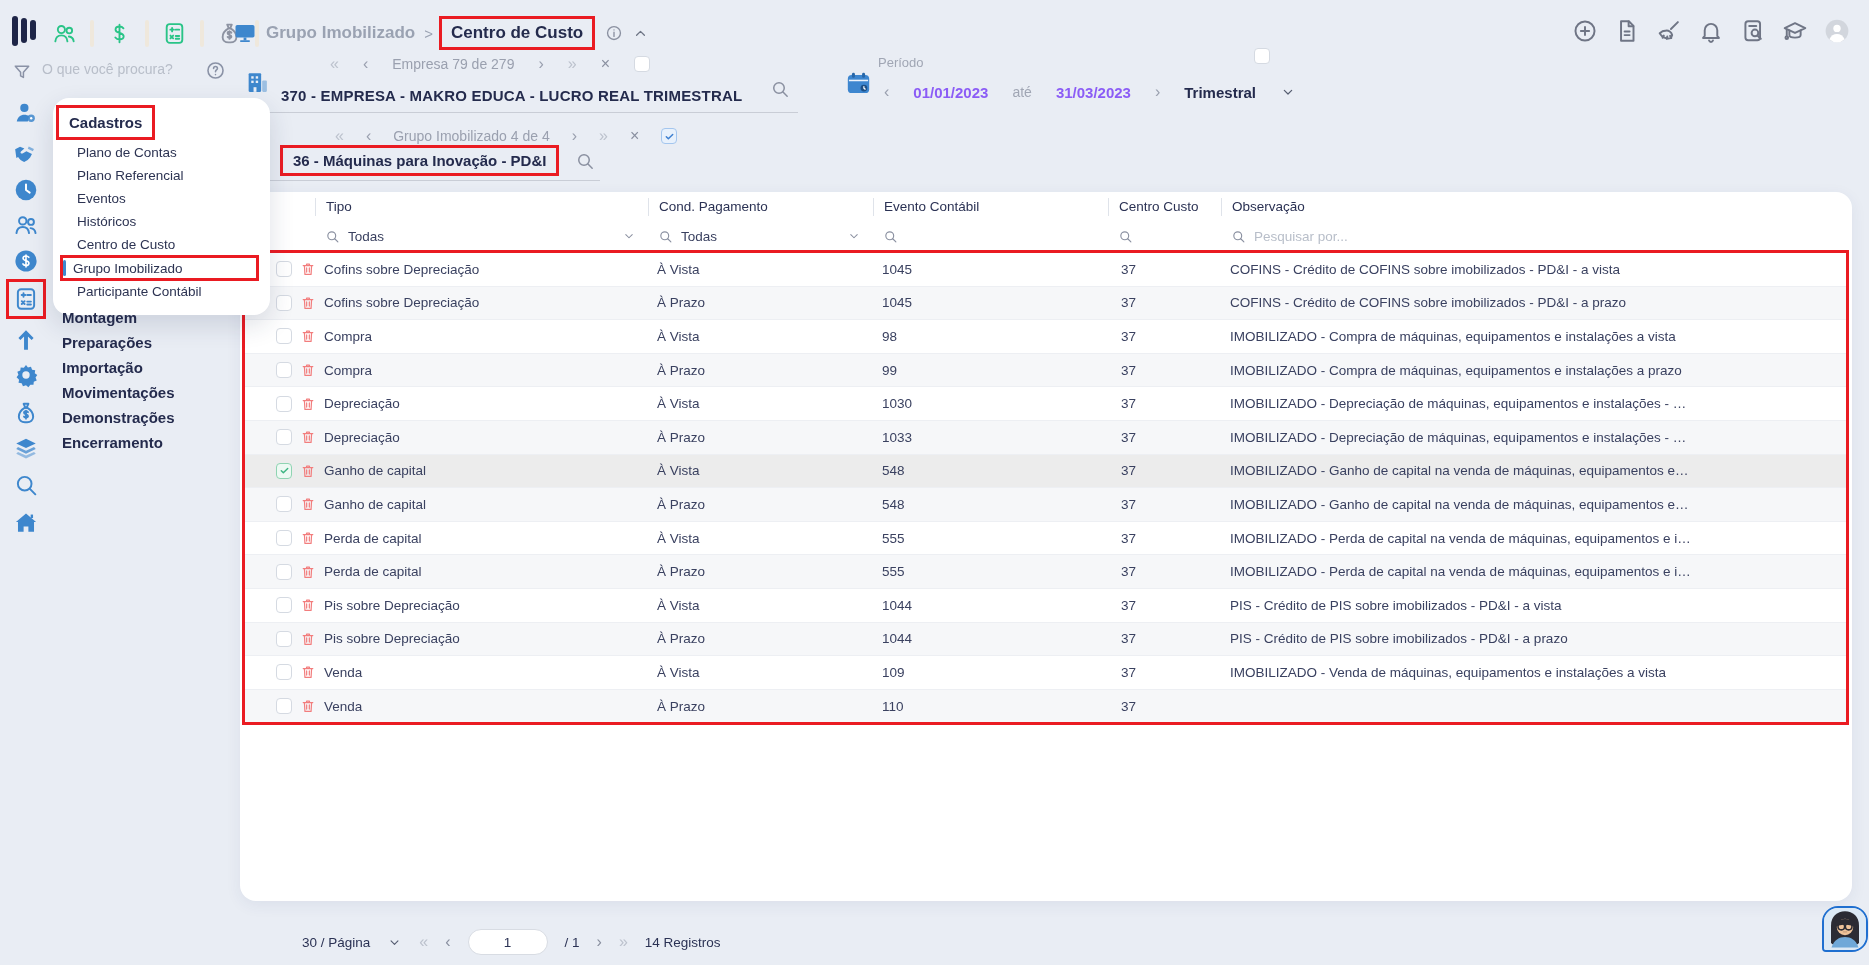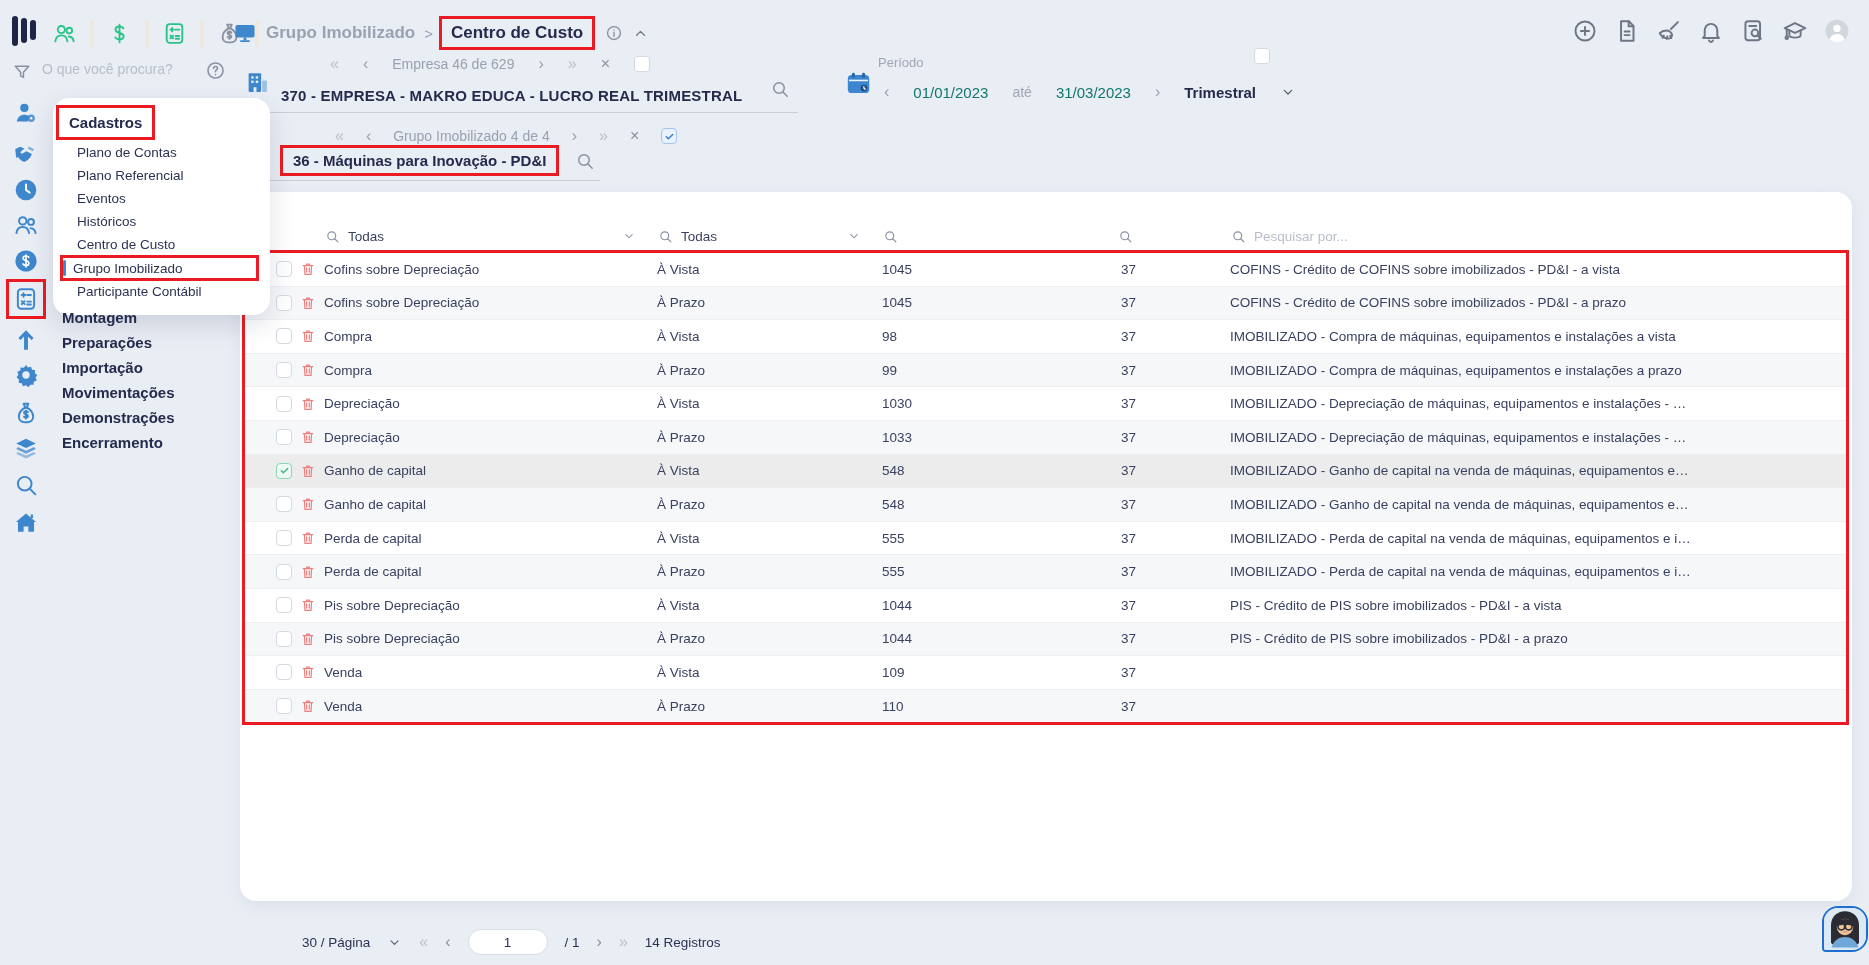--- a/index.html
+++ b/index.html
@@ -59,21 +59,21 @@
   .company-nav{left:330px;top:54px;display:flex;align-items:center;gap:24px;height:20px;}
   .company-nav .lbl{font-size:14px;color:#9aa0af;}
   .company-value{left:281px;top:87px;font-size:15px;font-weight:bold;color:#242b4d;letter-spacing:.2px;}
   .company-search{left:770px;top:79px;width:20px;height:20px;color:#8a90a0;}
   .hline{height:1px;background:#c9cdd6;}
   .company-line{left:268px;top:112px;width:530px;}
 
   .cal-ic{left:845px;top:70px;width:27px;height:27px;color:#3d86cf;}
   .period-label{left:878px;top:55px;font-size:13px;color:#a0a6b4;}
   .period-row{left:884px;top:82px;display:flex;align-items:center;gap:24px;height:20px;}
-  .period-row .date{font-size:15px;font-weight:normal;color:#0f766e;}
+  .period-row .date{font-size:15px;font-weight:bold;color:#8b5cf6;}
   .period-row .until{font-size:14px;color:#a0a6b4;}
   .period-row .freq{font-size:15px;font-weight:bold;color:#242b4d;}
   .period-row .dd{width:16px;height:16px;color:#555d70;}
   .period-cb{left:1254px;top:48px;}
 
   .group-funnel{left:246px;top:142px;width:23px;height:23px;color:#2f7fd6;}
   .group-nav{left:335px;top:126px;display:flex;align-items:center;gap:22px;height:20px;}
   .group-nav .lbl{font-size:14px;color:#9aa0af;}
   .group-value{left:283px;top:148px;font-size:15px;font-weight:bold;color:#242b4d;padding:4px 10px;}
   .group-search{left:575px;top:151px;width:20px;height:20px;color:#8a90a0;}
@@ -277,21 +277,21 @@
         <rect x="10.3" y="6" width="2.3" height="2.3"></rect>
         <rect x="6" y="10.2" width="2.3" height="2.3"></rect>
         <rect x="10.3" y="10.2" width="2.3" height="2.3"></rect>
         <rect x="8.2" y="16.5" width="2.8" height="4.5"></rect>
       </g>
     </svg>
   </span>
 <div class="abs company-nav">
   <span class="navglyph lt">«</span>
   <span class="navglyph">‹</span>
-  <span class="lbl">Empresa 46 de 629</span>
+  <span class="lbl">Empresa 79 de 279</span>
   <span class="navglyph">›</span>
   <span class="navglyph lt">»</span>
   <span class="nav-x">×</span>
   <span class="cb"></span>
 </div>
 <div class="abs company-value">370 - EMPRESA - MAKRO EDUCA - LUCRO REAL TRIMESTRAL</div>
 <span class="abs ic company-search">
     <svg viewBox="0 0 24 24" fill="none" stroke="currentColor" stroke-width="1.8" stroke-linecap="round" stroke-linejoin="round">
       <circle cx="10.8" cy="10.8" r="6.3"></circle>
       <path d="M15.6 15.6l5 5"></path>
@@ -464,20 +464,28 @@
 <div class="abs menu-sections" id="menu-sections">
     <div class="menu-section">Montagem</div>
     <div class="menu-section">Preparações</div>
     <div class="menu-section">Importação</div>
     <div class="menu-section">Movimentações</div>
     <div class="menu-section">Demonstrações</div>
     <div class="menu-section">Encerramento</div>
   </div>
 
 <div class="abs table-card">
+  <div class="thead">
+    <span class="th nb"></span>
+    <span class="th">Tipo</span>
+    <span class="th">Cond. Pagamento</span>
+    <span class="th">Evento Contábil</span>
+    <span class="th">Centro Custo</span>
+    <span class="th">Observação</span>
+  </div>
   <div class="tfilters">
     <span class="tf"></span>
     <span class="tf">
       <span class="ic q">
           <svg viewBox="0 0 24 24" fill="none" stroke="currentColor" stroke-width="1.8" stroke-linecap="round" stroke-linejoin="round">
             <circle cx="10.8" cy="10.8" r="6.3"></circle>
             <path d="M15.6 15.6l5 5"></path>
           </svg>
         </span>
       <span>Todas</span>
@@ -731,20 +739,21 @@
             <svg viewBox="0 0 24 24" fill="none" stroke="currentColor" stroke-width="1.8" stroke-linecap="round" stroke-linejoin="round">
               <path d="M4.8 6.8h14.4M9.6 6.8l.3-2h4.2l.3 2M6.6 6.8l.8 13.4h9.2l.8-13.4"></path>
               <path d="M10 10.4v6.2M14 10.4v6.2"></path>
             </svg>
           </span>
         </div>
         <div class="cell">Venda</div>
         <div class="cell">À Vista</div>
         <div class="cell">109</div>
         <div class="cell centro">37</div>
+        <div class="cell obs">IMOBILIZADO - Venda de máquinas, equipamentos e instalações a vista</div>
       </div>
       <div class="trow alt">
         <div class="c-sel">
           <span class="cb"></span>
           <span class="ic trash">
             <svg viewBox="0 0 24 24" fill="none" stroke="currentColor" stroke-width="1.8" stroke-linecap="round" stroke-linejoin="round">
               <path d="M4.8 6.8h14.4M9.6 6.8l.3-2h4.2l.3 2M6.6 6.8l.8 13.4h9.2l.8-13.4"></path>
               <path d="M10 10.4v6.2M14 10.4v6.2"></path>
             </svg>
           </span>

